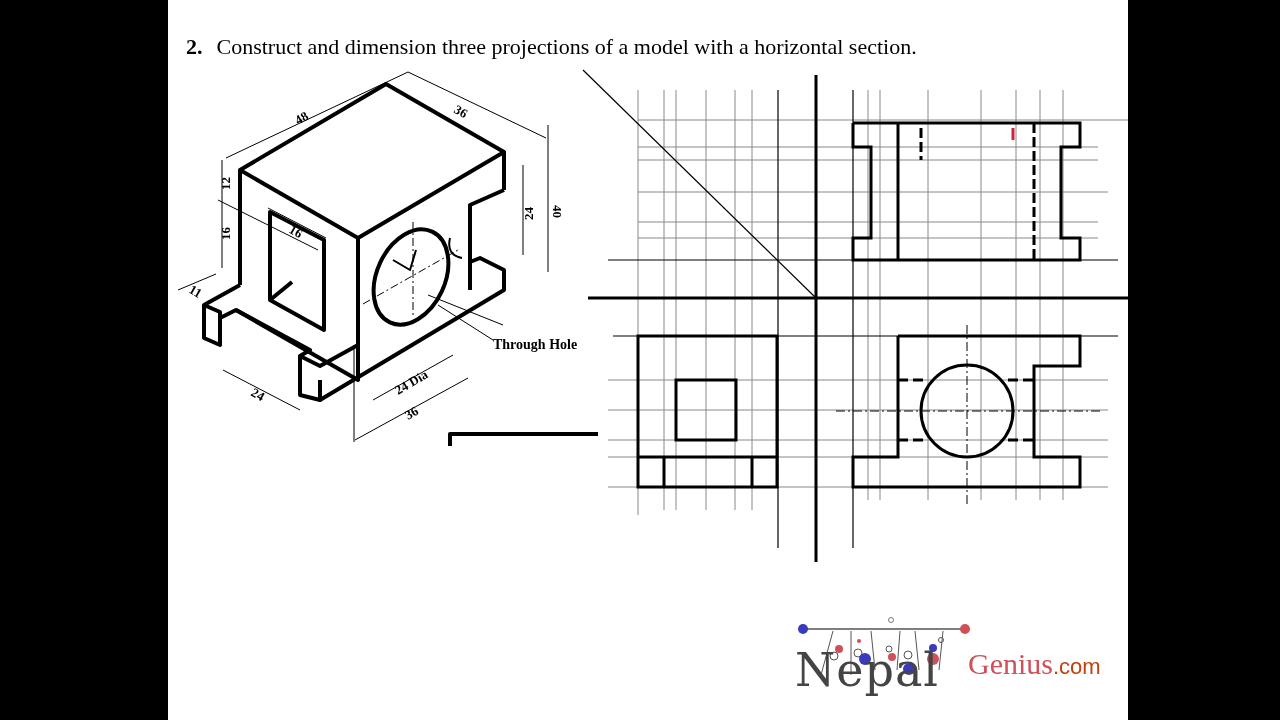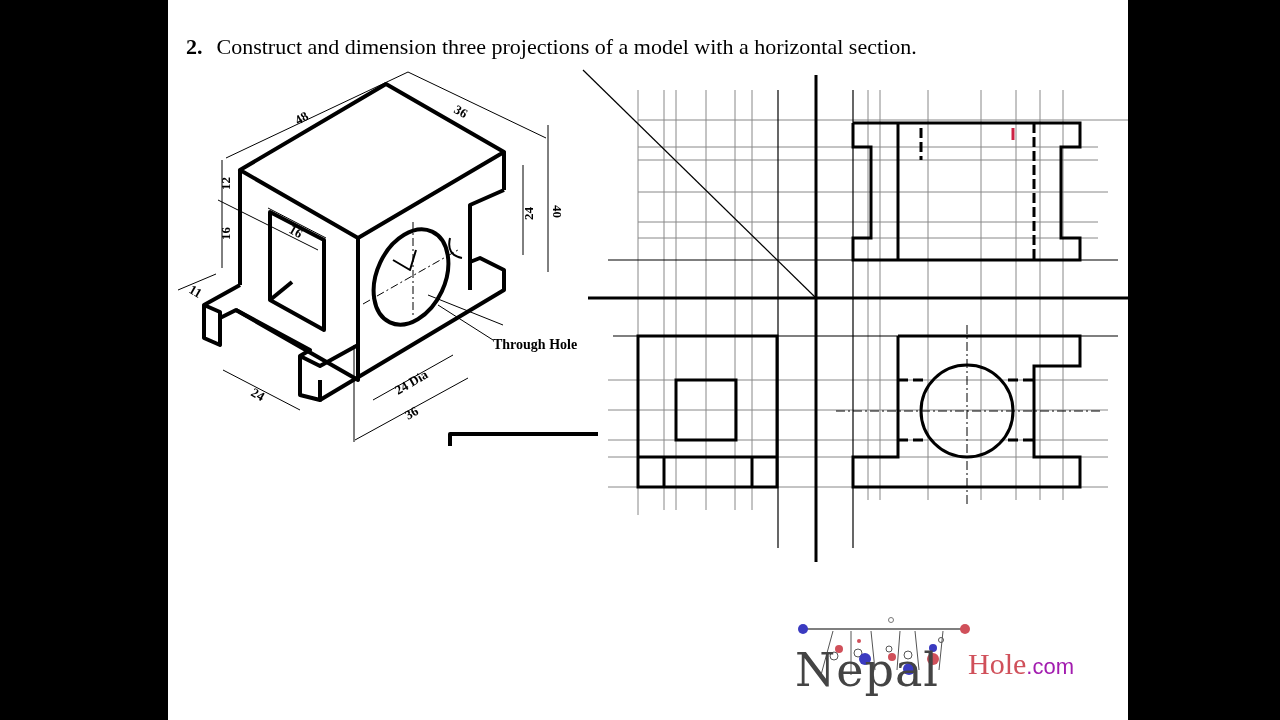--- a/index.html
+++ b/index.html
@@ -5,21 +5,21 @@
   html,body{margin:0;padding:0;background:#000;}
   body{width:1280px;height:720px;position:relative;overflow:hidden;font-family:"Liberation Serif",serif;}
   .page{position:absolute;left:168px;top:0;width:960px;height:720px;background:#fff;}
   .title{position:absolute;left:18px;top:34px;font-size:22px;color:#000;white-space:nowrap;}
   .title b{margin-right:14px;}
   svg{position:absolute;left:0;top:0;}
   .lbl{font-family:"Liberation Serif",serif;font-weight:bold;}
   .logo{position:absolute;left:625px;top:615px;width:320px;height:95px;}
   .logo-genius{position:absolute;left:2px;top:28px;font-family:"DejaVu Serif",serif;font-size:46px;color:#444;letter-spacing:1px;}
   .logo-nepal{position:absolute;left:175px;top:32px;font-family:"Liberation Serif",serif;font-size:30px;color:#d0505a;}
-  .logo-com{font-family:"Liberation Sans",sans-serif;font-size:22px;color:#a21caf;}
+  .logo-com{font-family:"Liberation Sans",sans-serif;font-size:22px;color:#c2410c;}
 </style>
 </head>
 <body>
 
 <div class="page">
   <div class="title"><b>2.</b><span>Construct and dimension three projections of a model with a horizontal section.</span></div>
 
   <svg width="960" height="720">
 
     <g stroke="#000" fill="none" stroke-linejoin="round">
@@ -176,15 +176,15 @@
       <circle cx="66" cy="26" r="2" fill="#d0505a"></circle>
       <circle cx="96" cy="34" r="3" fill="none" stroke="#555"></circle>
       <circle cx="99" cy="42" r="4" fill="#d0505a"></circle>
       <circle cx="115" cy="40" r="4" fill="none" stroke="#555"></circle>
       <circle cx="116" cy="54" r="6" fill="#3a3ac0"></circle>
       <circle cx="140" cy="33" r="4" fill="#3a3ac0"></circle>
       <circle cx="140" cy="44" r="6" fill="#d0505a"></circle>
       <circle cx="148" cy="25" r="2.5" fill="none" stroke="#555"></circle>
     </svg>
     <div class="logo-genius">Nepal</div>
-    <div class="logo-nepal"><span>Hole</span><span class="logo-com">.com</span></div>
+    <div class="logo-nepal"><span>Genius</span><span class="logo-com">.com</span></div>
   </div>
 </div>
 
 </body></html>

